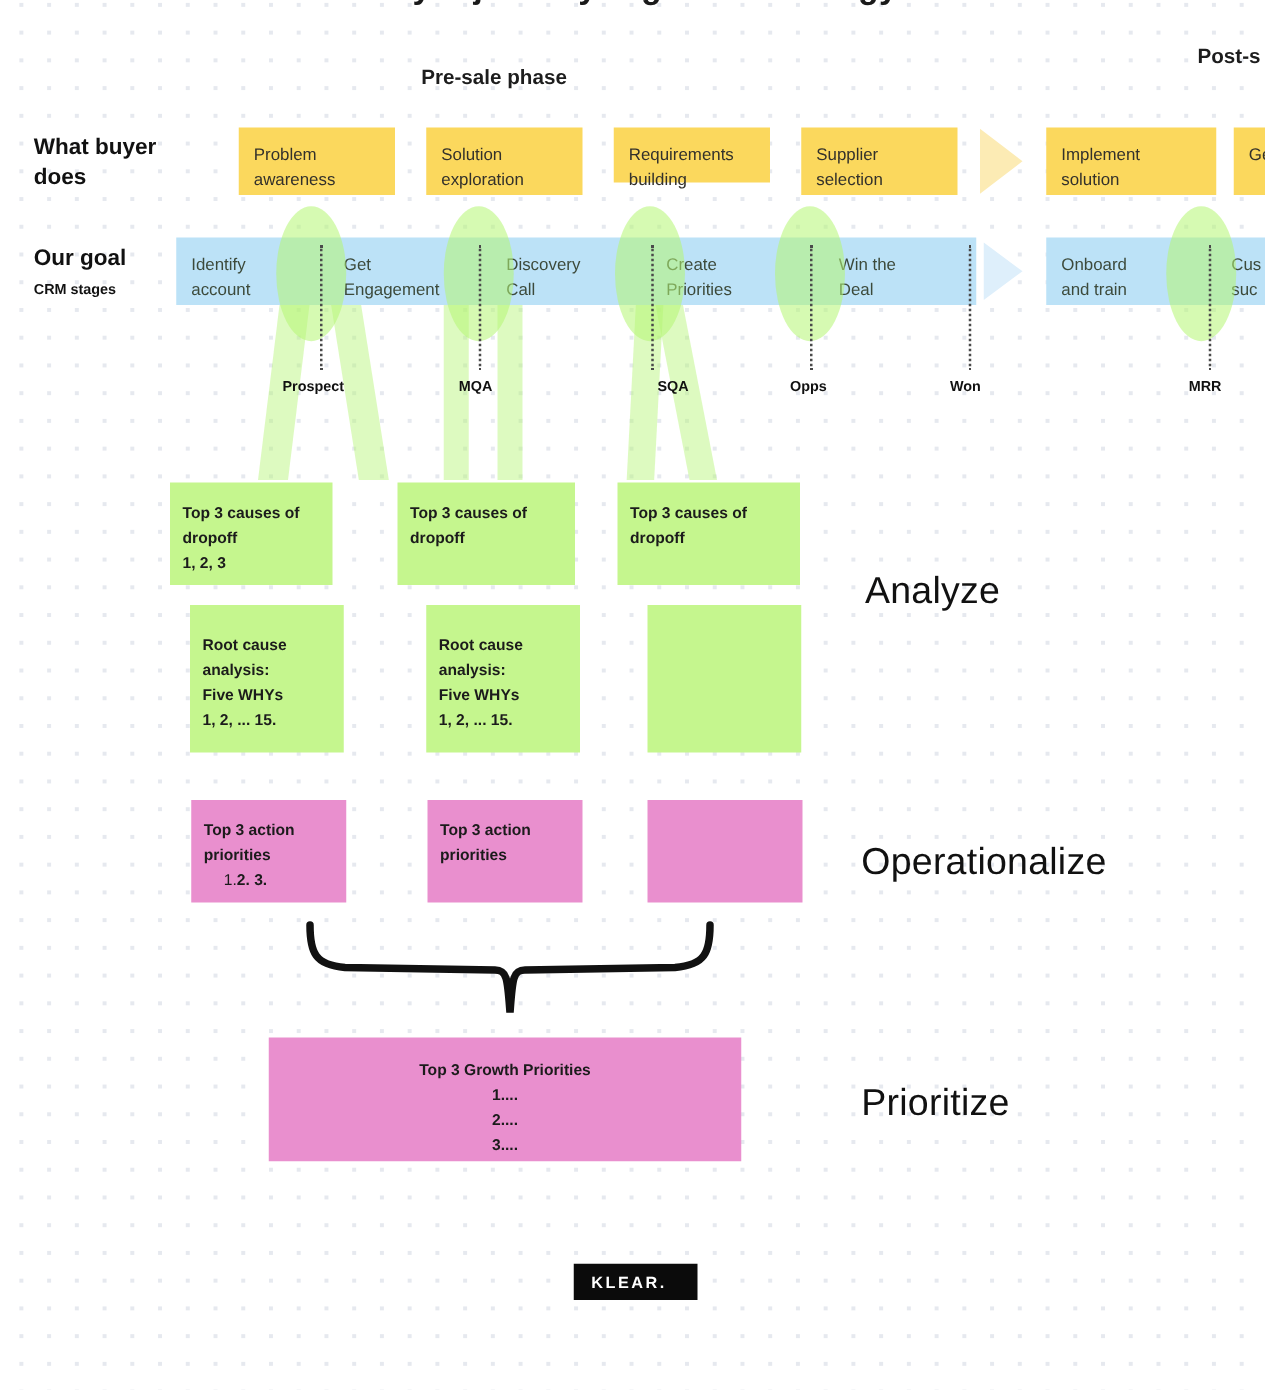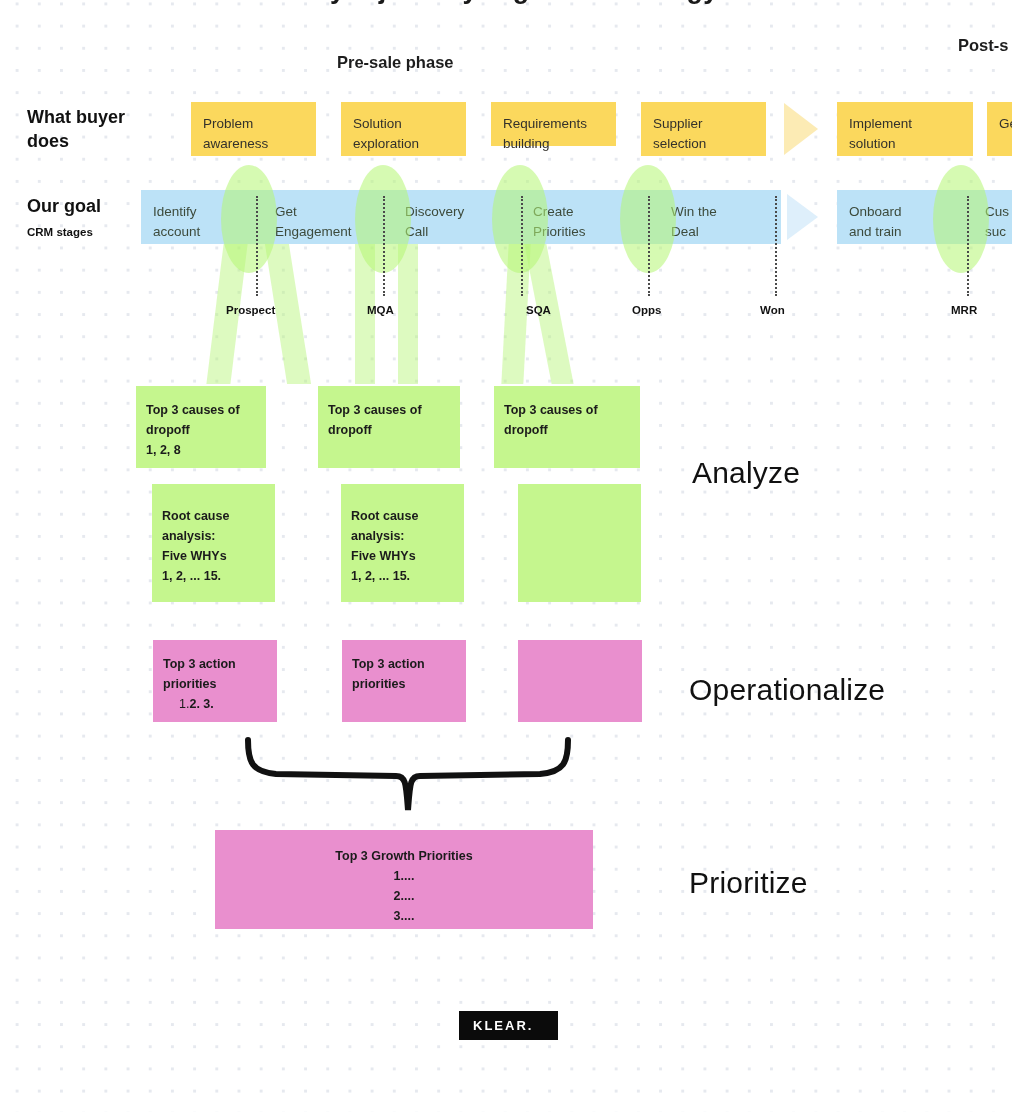--- a/index.html
+++ b/index.html
@@ -193,21 +193,21 @@
   <div class="stage-tag" style="left:226px;top:304px;">Prospect</div>
   <div class="stage-tag" style="left:367px;top:304px;">MQA</div>
   <div class="stage-tag" style="left:506px;top:304px;margin-left:20px;">SQA</div>
   <div class="stage-tag" style="left:632px;top:304px;">Opps</div>
   <div class="stage-tag" style="left:760px;top:304px;">Won</div>
   <div class="stage-tag" style="left:951px;top:304px;text-align:center;">MRR</div>
 
   <div class="card green" style="left:136px;top:386px;width:130px;height:82px;">
     <div>Top 3 causes of</div>
     <div>dropoff</div>
-    <div>1, 2, 8</div>
+    <div>1, 2, 3</div>
   </div>
   <div class="card green" style="left:318px;top:386px;width:142px;height:82px;">
     <div>Top 3 causes of</div>
     <div>dropoff</div>
   </div>
   <div class="card green" style="left:494px;top:386px;width:146px;height:82px;">
     <div>Top 3 causes of</div>
     <div>dropoff</div>
   </div>
 

